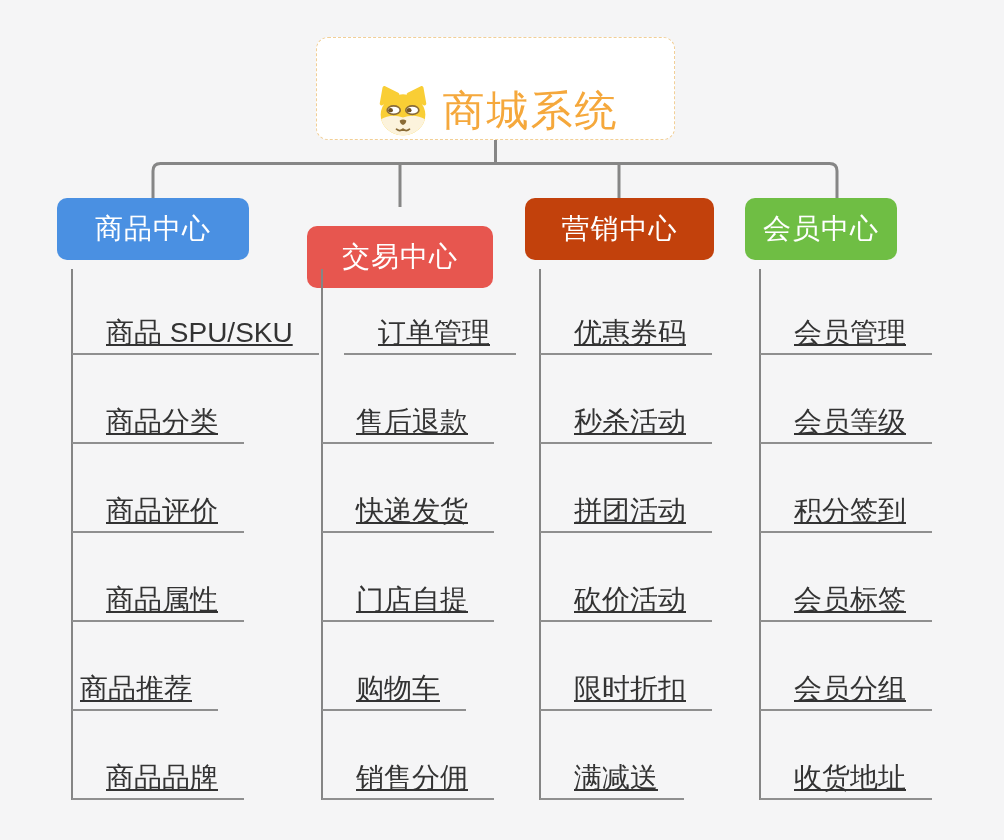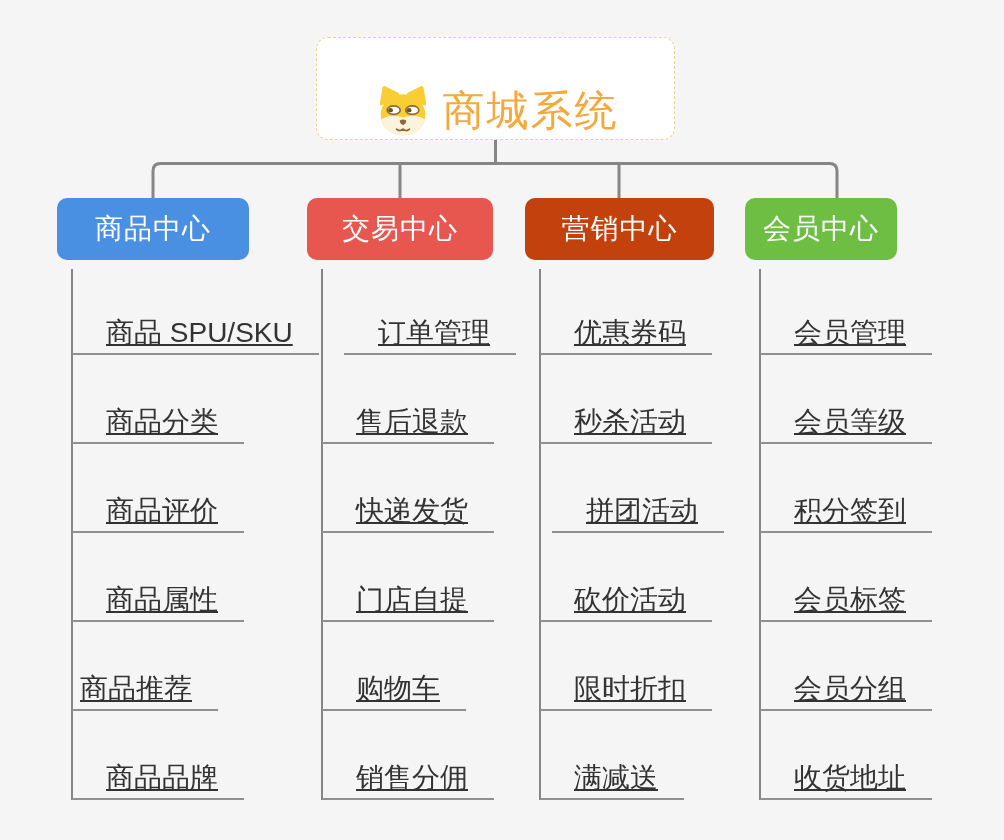--- a/index.html
+++ b/index.html
@@ -84,37 +84,37 @@
       <div class="branch-box" style="left: 57px; width: 192px; background: rgb(74, 144, 226);">
         <span class="branch-label">商品中心</span>
       </div>
       <div class="branch-spine" style="left: 71px;"></div>
       <div class="topic-item" style="left: 72px; top: 318px;">商品 SPU/SKU</div>
       <div class="topic-item" style="left: 72px; top: 407px;">商品分类</div>
       <div class="topic-item" style="left: 72px; top: 496px;">商品评价</div>
       <div class="topic-item" style="left: 72px; top: 585px;">商品属性</div>
       <div class="topic-item" style="left: 72px; top: 674px; padding-left: 8px;">商品推荐</div>
       <div class="topic-item" style="left: 72px; top: 763px;">商品品牌</div>
-      <div class="branch-box" style="left: 307px; width: 186px; background: rgb(231, 86, 79);">
+      <div class="branch-box" style="left: 307px; width: 186px; background: rgb(231, 86, 79); margin-top: 28px;">
         <span class="branch-label">交易中心</span>
       </div>
       <div class="branch-spine" style="left: 321px;"></div>
       <div class="topic-item" style="left: 304px; top: 318px; margin-left: 40px;">订单管理</div>
       <div class="topic-item" style="left: 322px; top: 407px;">售后退款</div>
       <div class="topic-item" style="left: 322px; top: 496px;">快递发货</div>
       <div class="topic-item" style="left: 322px; top: 585px;">门店自提</div>
       <div class="topic-item" style="left: 322px; top: 674px;">购物车</div>
       <div class="topic-item" style="left: 322px; top: 763px;">销售分佣</div>
       <div class="branch-box" style="left: 525px; width: 189px; background: #c2410c;">
         <span class="branch-label">营销中心</span>
       </div>
       <div class="branch-spine" style="left: 539px;"></div>
       <div class="topic-item" style="left: 540px; top: 318px;">优惠券码</div>
       <div class="topic-item" style="left: 540px; top: 407px;">秒杀活动</div>
-      <div class="topic-item" style="left: 540px; top: 496px; margin-left: 12px;">拼团活动</div>
+      <div class="topic-item" style="left: 540px; top: 496px;">拼团活动</div>
       <div class="topic-item" style="left: 540px; top: 585px;">砍价活动</div>
       <div class="topic-item" style="left: 540px; top: 674px;">限时折扣</div>
       <div class="topic-item" style="left: 540px; top: 763px;">满减送</div>
       <div class="branch-box" style="left: 745px; width: 152px; background: rgb(111, 190, 68);">
         <span class="branch-label">会员中心</span>
       </div>
       <div class="branch-spine" style="left: 759px;"></div>
       <div class="topic-item" style="left: 760px; top: 318px;">会员管理</div>
       <div class="topic-item" style="left: 760px; top: 407px;">会员等级</div>
       <div class="topic-item" style="left: 760px; top: 496px;">积分签到</div>

